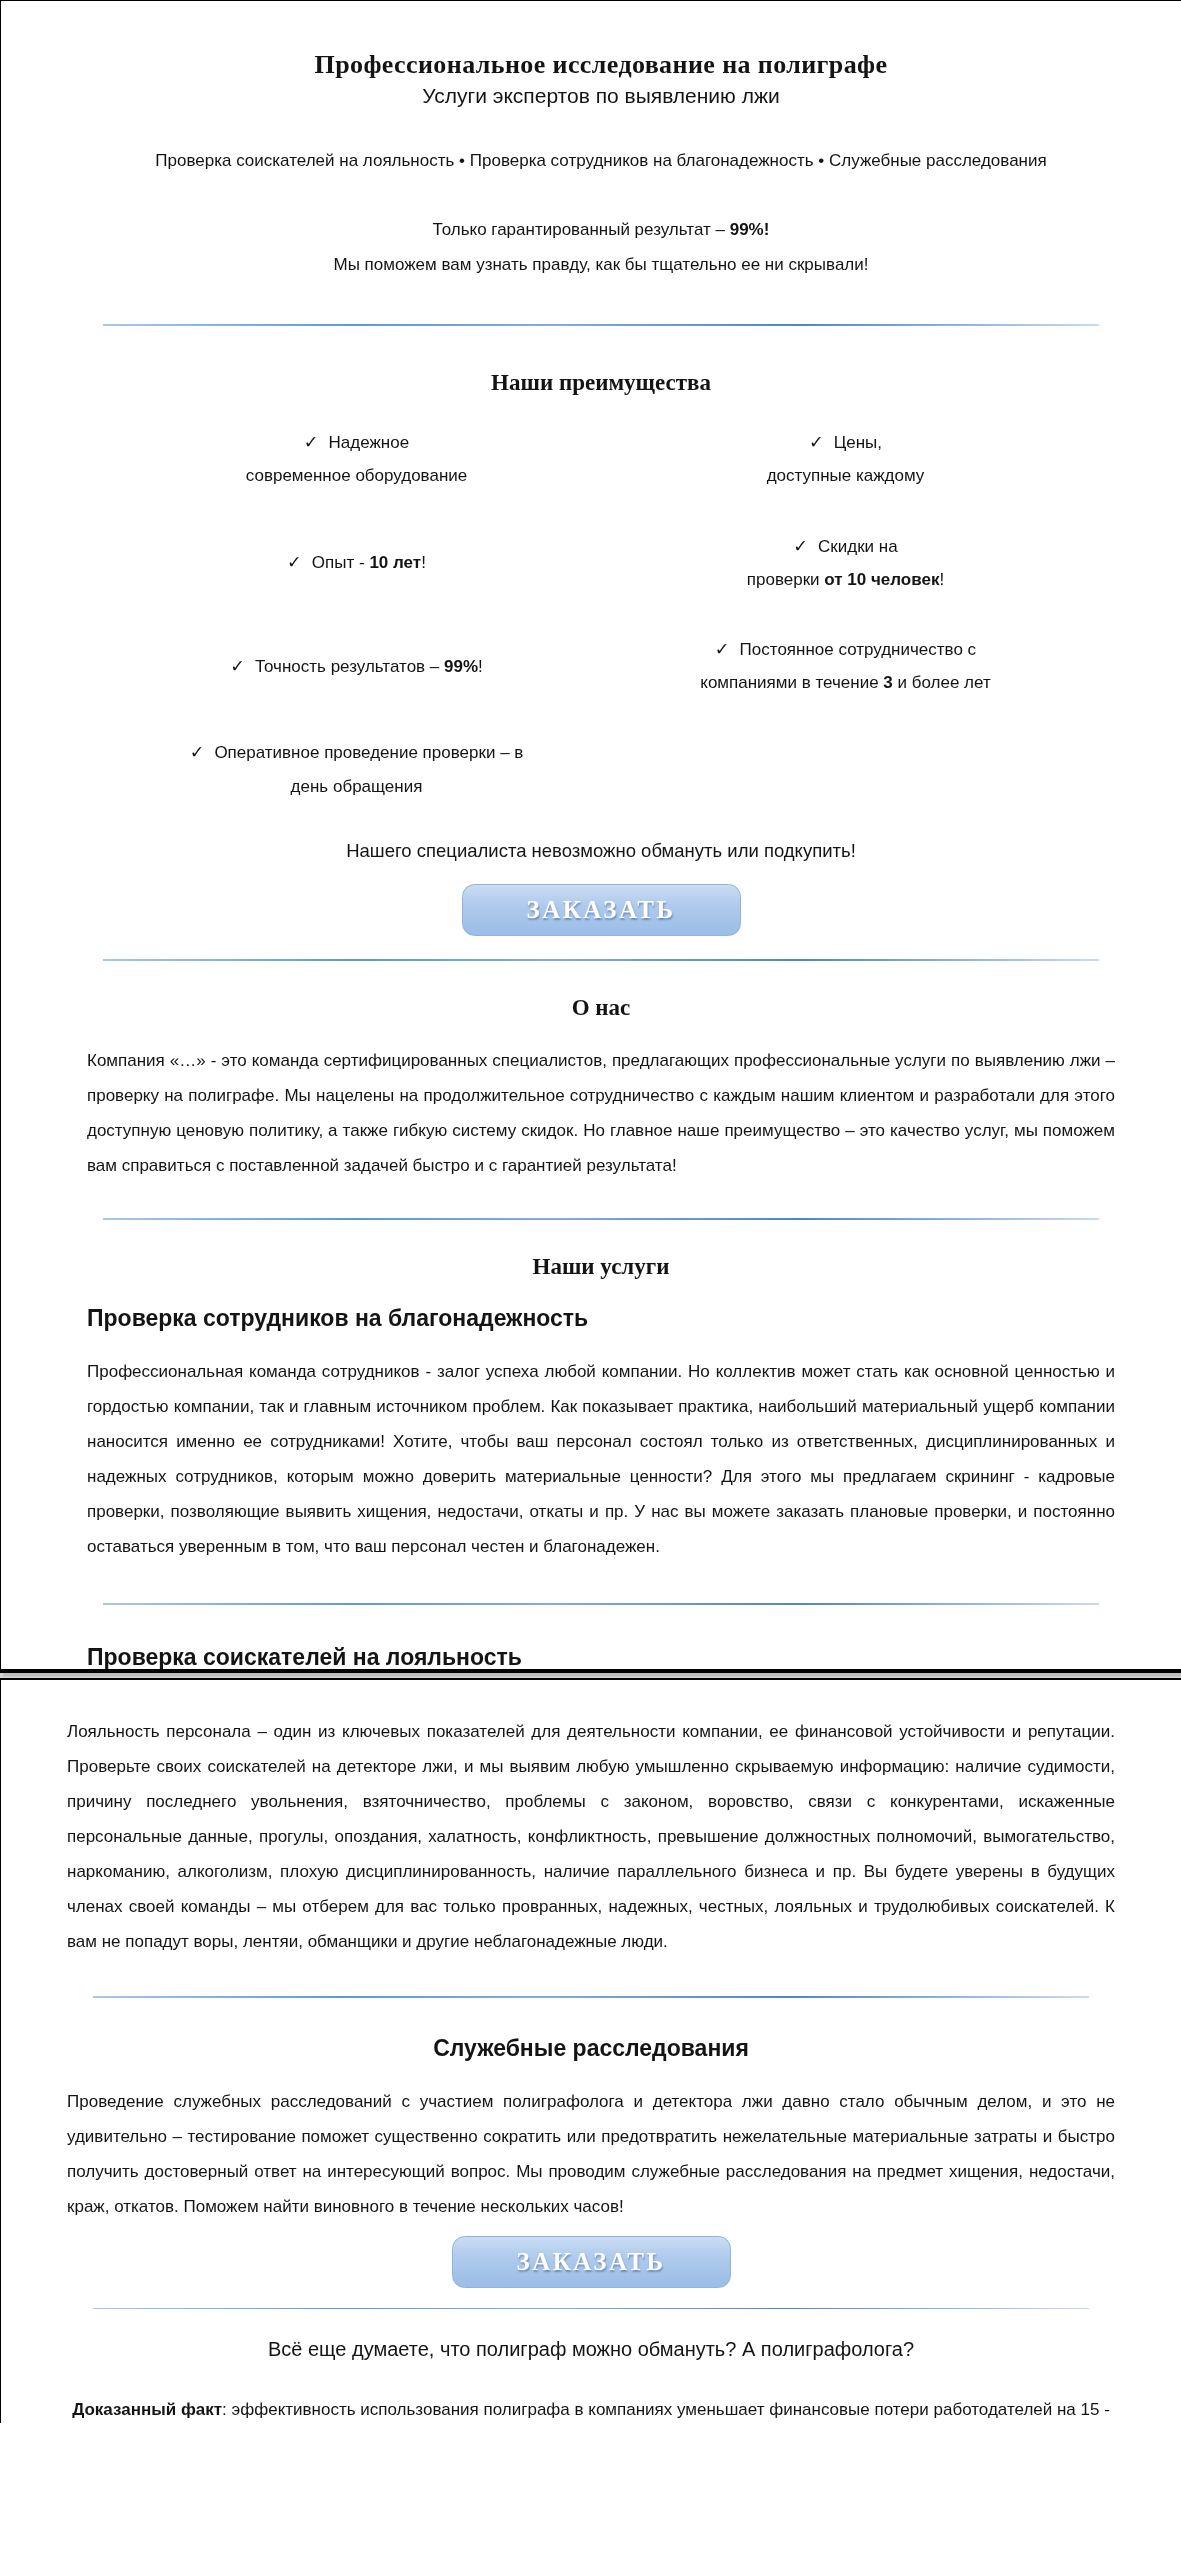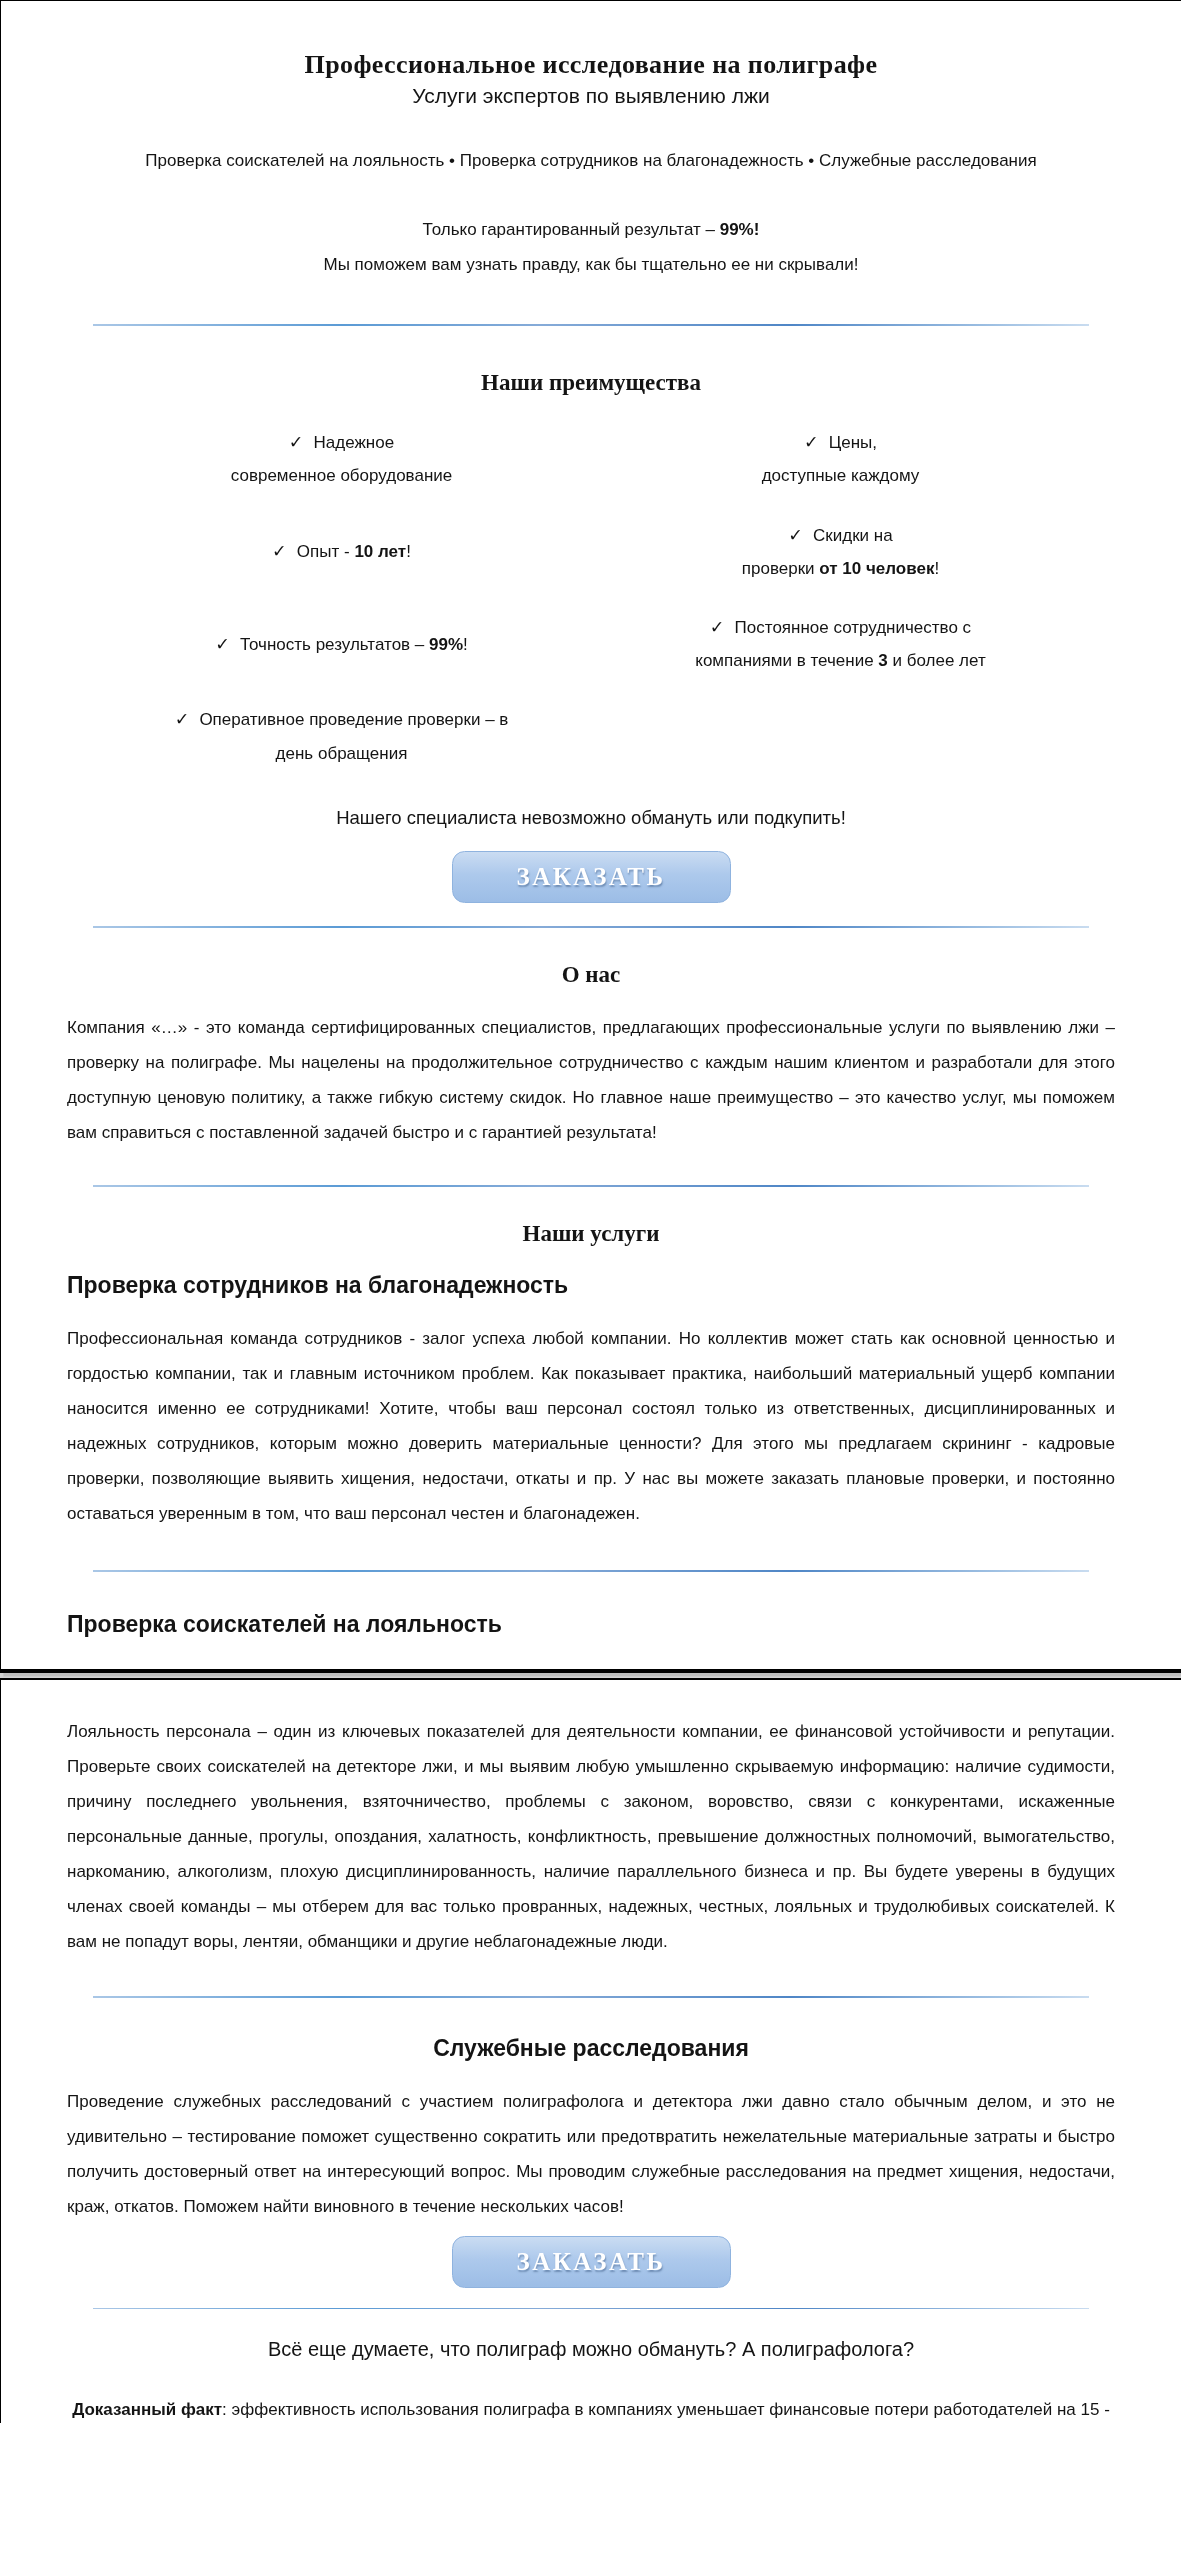--- a/index.html
+++ b/index.html
@@ -1,33 +1,33 @@
 <!DOCTYPE html>
 <html style="font-size:13.4px"><head>
 <meta charset="utf-8">
 <style>
   html,body{margin:0;padding:0;background:#ffffff;}
   body{width:1182px;font-family:"Liberation Sans", sans-serif;color:#141414;}
   .page{position:relative;background:#fff;border:1.7px solid #000;border-left:0.8px solid #000;
         box-shadow:3.4px 3.4px 0 #bdbdbd;overflow:hidden;box-sizing:border-box;}
-  .page-1{height:1673px;border-bottom:4.2px solid #000;}
+  .page-1{height:1673px;border-bottom:4.2px solid #000;padding-left:20px;}
   .page-sep{height:5px;background:#d2d2d2;}
   .page-2{height:745px;border-top:2.5px solid #000;border-bottom:none;}
   .inner{padding:0 66px;}
 
   h1.doc-title{font-family:"Liberation Serif", serif;font-weight:bold;font-size:26px;
       text-align:center;margin:49px 0 0 0;letter-spacing:0.4px;}
   .subtitle{font-size:21px;text-align:center;margin-top:4px;}
   .services-line{font-size:17px;text-align:center;line-height:2.1;margin:35px auto 0 auto;max-width:1000px;}
   .guarantee{font-size:17px;text-align:center;line-height:2.05;margin-top:34px;}
   .divider{border:none;height:1.7px;width:996px;margin:0 auto;
       background:linear-gradient(90deg,#aac7e6 0%,#5b9bd5 25%,#86abd8 45%,#4f86c6 70%,#9dbfe2 90%,#c9dcf0 100%);}
   .divider.d1{margin-top:42px;}
   h2.section{font-family:"Liberation Serif", serif;font-weight:bold;font-size:23px;text-align:center;margin:44px 0 0 0;}
-  .adv-grid{display:grid;grid-template-columns:1fr 1fr;row-gap:25px;align-items:center;
+  .adv-grid{display:grid;grid-template-columns:1fr 1fr;row-gap:36px;align-items:center;
       margin-top:29px;padding:0 25px;}
   .adv-item{text-align:center;font-size:17px;line-height:1.95;}
   .adv-text{white-space:pre-line;}
   .check{display:inline-block;margin-right:10px;font-size:17.6px;}
   .slogan{font-size:18.5px;text-align:center;margin-top:37px;}
   .order-btn{display:block;margin:22px auto 0 auto;width:279px;height:52px;cursor:pointer;
       background:linear-gradient(180deg,#cadcf2 0%,#adc9ec 45%,#9cbde6 100%);
       border:0.8px solid #8fb3df;border-radius:12.6px;
       font-family:"Liberation Serif", serif;font-weight:bold;font-size:25px;letter-spacing:2.5px;
       color:#ffffff;text-shadow:0.8px 1.7px 1.7px rgba(100,130,170,.85);}

